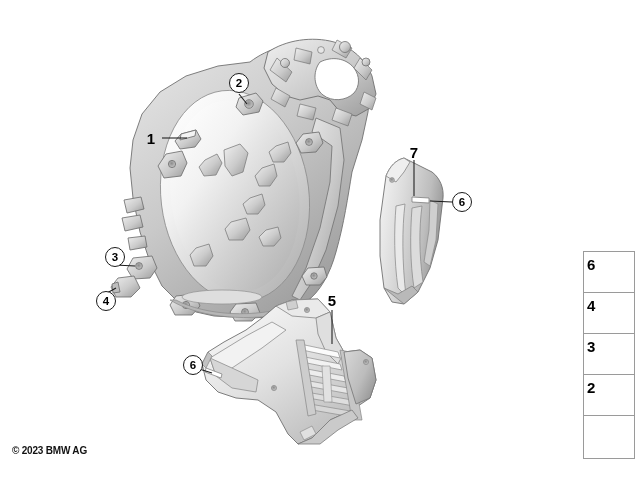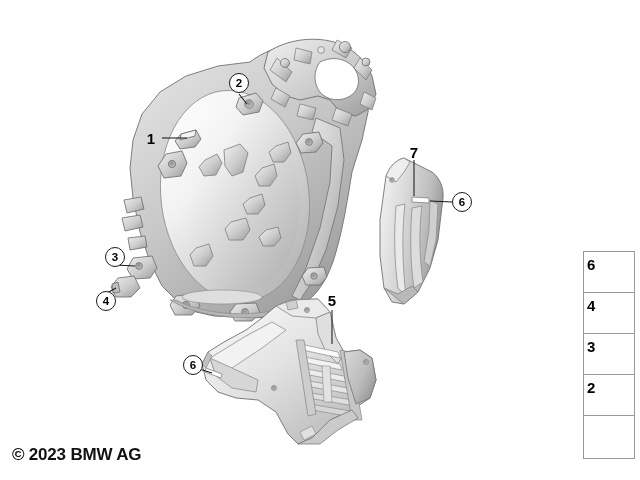--- a/index.html
+++ b/index.html
@@ -62,21 +62,21 @@
     font-size:15px;
     font-weight:bold;
     color:#000;
     line-height:15px;
   }
 
   
   #copyright{
     position:absolute;
     left:12px;top:445px;
-    font-size:17px;
+    font-size:10px;
     font-weight:bold;
     color:#111;
     letter-spacing:-0.2px;
   }
   #diagram-number{
     position:absolute;
     left:586px;top:448px;
     font-size:11px;
     font-weight:bold;
     color:#444;

